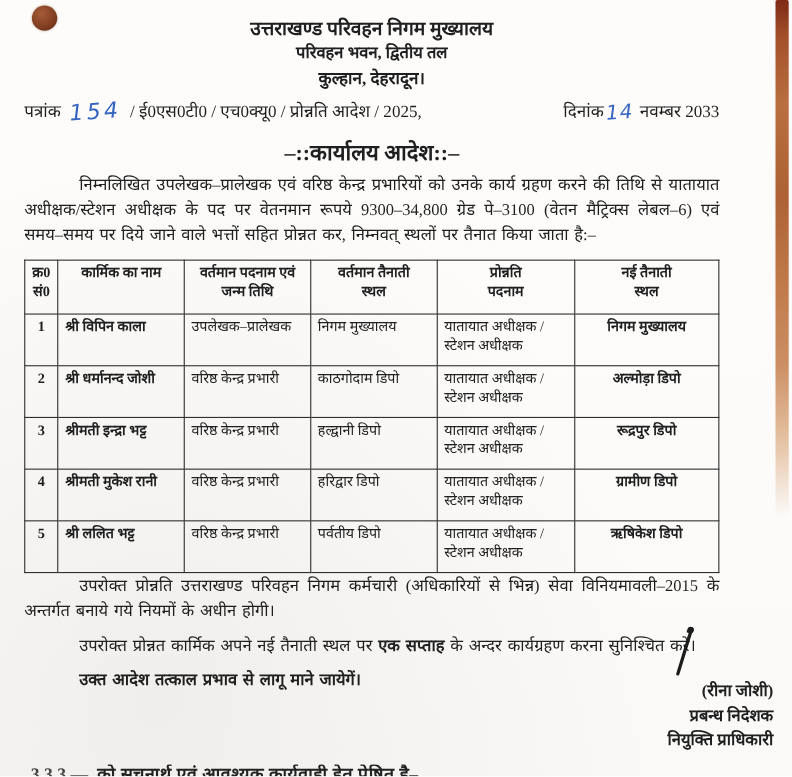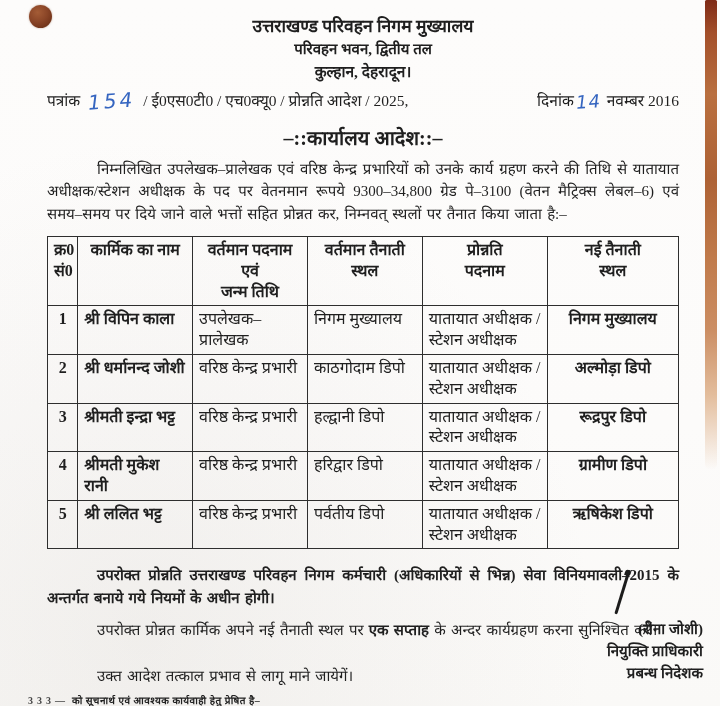--- a/index.html
+++ b/index.html
@@ -26,21 +26,21 @@
   }
   .edge-strip {
     position: absolute; right: 3px; top: 0;
     width: 12px; height: 470px;
     background: linear-gradient(180deg,
       #7e2a16 0%, #a34f2a 7%, #b96f3f 20%, #ad6134 38%,
       #c07a4a 55%, #cb8d62 70%, #e3bd9c 84%, rgba(250,248,246,0) 100%);
     border-radius: 2px 2px 8px 8px;
   }
   .content {
-    position: absolute; left: 47px; top: 14px; width: 632px;
+    position: absolute; left: 22px; top: 14px; width: 632px;
   }
   .hdr { text-align: center; font-weight: bold; }
   .hdr-org   { font-size: 17.5px; line-height: 1.45; }
   .hdr-addr1 { font-size: 15px; line-height: 1.42; }
   .hdr-addr2 { font-size: 15.5px; line-height: 1.42; }
   .ref-line {
     display: flex; justify-content: space-between; align-items: baseline;
     font-size: 15.5px; margin-top: 4px;
   }
   .hand {
@@ -56,61 +56,61 @@
     text-align: center; font-weight: bold; font-size: 20px;
     margin-top: 13px;
   }
   .para {
     font-size: 15px; line-height: 1.52; text-align: justify;
     text-indent: 50px; word-spacing: 1.5px; margin: 0;
   }
   .intro { margin-top: 7px; }
   .order-table {
     width: 100%; border-collapse: collapse; margin-top: 10px;
-    font-size: 16px; table-layout: fixed; padding-left: 16px;
+    font-size: 13px; table-layout: fixed; padding-left: 16px;
   }
   .order-table th, .order-table td {
     border: 1.6px solid #2e2e2e;
     padding: 3px 6px; vertical-align: top;
     white-space: pre-line; line-height: 1.3;
     overflow: hidden;
   }
   .order-table th { font-weight: bold; text-align: center; height: 42px; }
   .order-table td { height: 40px; }
   .col-sno   { width: 4.8%; }
   .col-name  { width: 18.2%; }
   .col-cpost { width: 18.2%; }
   .col-cplace{ width: 18.2%; }
   .col-ppost { width: 19.8%; }
   .col-nplace{ width: 20.8%; }
   td.c-sno    { text-align: center; font-weight: bold; }
   td.c-name   { font-weight: 700; }
   td.c-nplace { text-align: center; font-weight: 600; }
-  .closing1 { margin-top: 15px; font-weight: bold; }
+  .closing1 { margin-top: 1px; }
   .closing2 { margin-top: 9px; }
-  .closing3 { margin-top: 23px; font-weight: normal; }
+  .closing3 { margin-top: 9px; font-weight: bold; }
   .b { font-weight: bold; }
   .sig-block {
     position: absolute; top: 571px; left: 523px; width: 180px;
     text-align: right; font-weight: bold; font-size: 15px; line-height: 1.45;
   }
   .sig-stroke {
     width: 2.6px; height: 46px; background: #1c1c1c;
     transform: rotate(17deg); border-radius: 2px;
     margin: 0 0 4px 98px;
   }
   .sig-stroke::before {
     content: ""; display: block; width: 6px; height: 6px;
     background: #1c1c1c; border-radius: 50% 50% 50% 0;
     margin-left: -2px; margin-top: -2px;
   }
   .clipped-line {
     position: absolute; left: 28px; bottom: 0; width: 640px; height: 11px;
-    overflow: hidden; font-size: 10px; font-weight: bold;
-    line-height: 1.2; letter-spacing: 0.5px; color: #222;
+    overflow: hidden; font-size: 16px; font-weight: bold;
+    line-height: 1.2; letter-spacing: 0.5px; color: #222; text-decoration: underline;
   }
   .clipped-prefix { color: #444; letter-spacing: 4px; }
 </style>
 </head>
 <body>
 
 <div class="paper">
 
   <div class="punch-dot"></div>
   <div class="edge-strip"></div>
@@ -122,21 +122,21 @@
     <div class="hdr hdr-addr2">कुल्हान, देहरादून।</div>
 
     <div class="ref-line">
       <span>
         <span>पत्रांक</span>
         <span class="hand">154</span>
         <span>/ ई0एस0टी0 / एच0क्यू0 / प्रोन्नति आदेश / 2025,</span>
       </span>
       <span>
         <span>दिनांक</span><span class="hand hand-date">14</span>
-        <span>नवम्बर 2016</span>
+        <span>नवम्बर 2033</span>
       </span>
     </div>
 
     <div class="subject">–::कार्यालय आदेश::–</div>
 
     <p class="para intro">निम्नलिखित उपलेखक–प्रालेखक एवं वरिष्ठ केन्द्र प्रभारियों को उनके कार्य ग्रहण करने की तिथि से यातायात अधीक्षक/स्टेशन अधीक्षक के पद पर वेतनमान रूपये 9300–34,800 ग्रेड पे–3100 (वेतन मैट्रिक्स लेबल–6) एवं समय–समय पर दिये जाने वाले भत्तों सहित प्रोन्नत कर, निम्नवत् स्थलों पर तैनात किया जाता है:–</p>
 
     <table class="order-table">
       <colgroup>
         <col class="col-sno">
@@ -214,22 +214,22 @@
 
     <p class="para closing2"><span>उपरोक्त प्रोन्नत कार्मिक अपने नई तैनाती स्थल पर </span><span class="b">एक सप्ताह</span><span> के अन्दर कार्यग्रहण करना सुनिश्चित करें।</span></p>
 
     <p class="para closing3">उक्त आदेश तत्काल प्रभाव से लागू माने जायेगें।</p>
 
   </div>
 
   <div class="sig-block">
     <div class="sig-stroke"></div>
     <div>(रीना जोशी)</div>
+    <div>प्रबन्ध निदेशक</div>
     <div>नियुक्ति प्राधिकारी</div>
-    <div>प्रबन्ध निदेशक</div>
   </div>
 
   <div class="clipped-line">
     <span class="clipped-prefix">333—</span>
     <span>को सूचनार्थ एवं आवश्यक कार्यवाही हेतु प्रेषित है–</span>
   </div>
 
 </div>
 
 </body></html>

